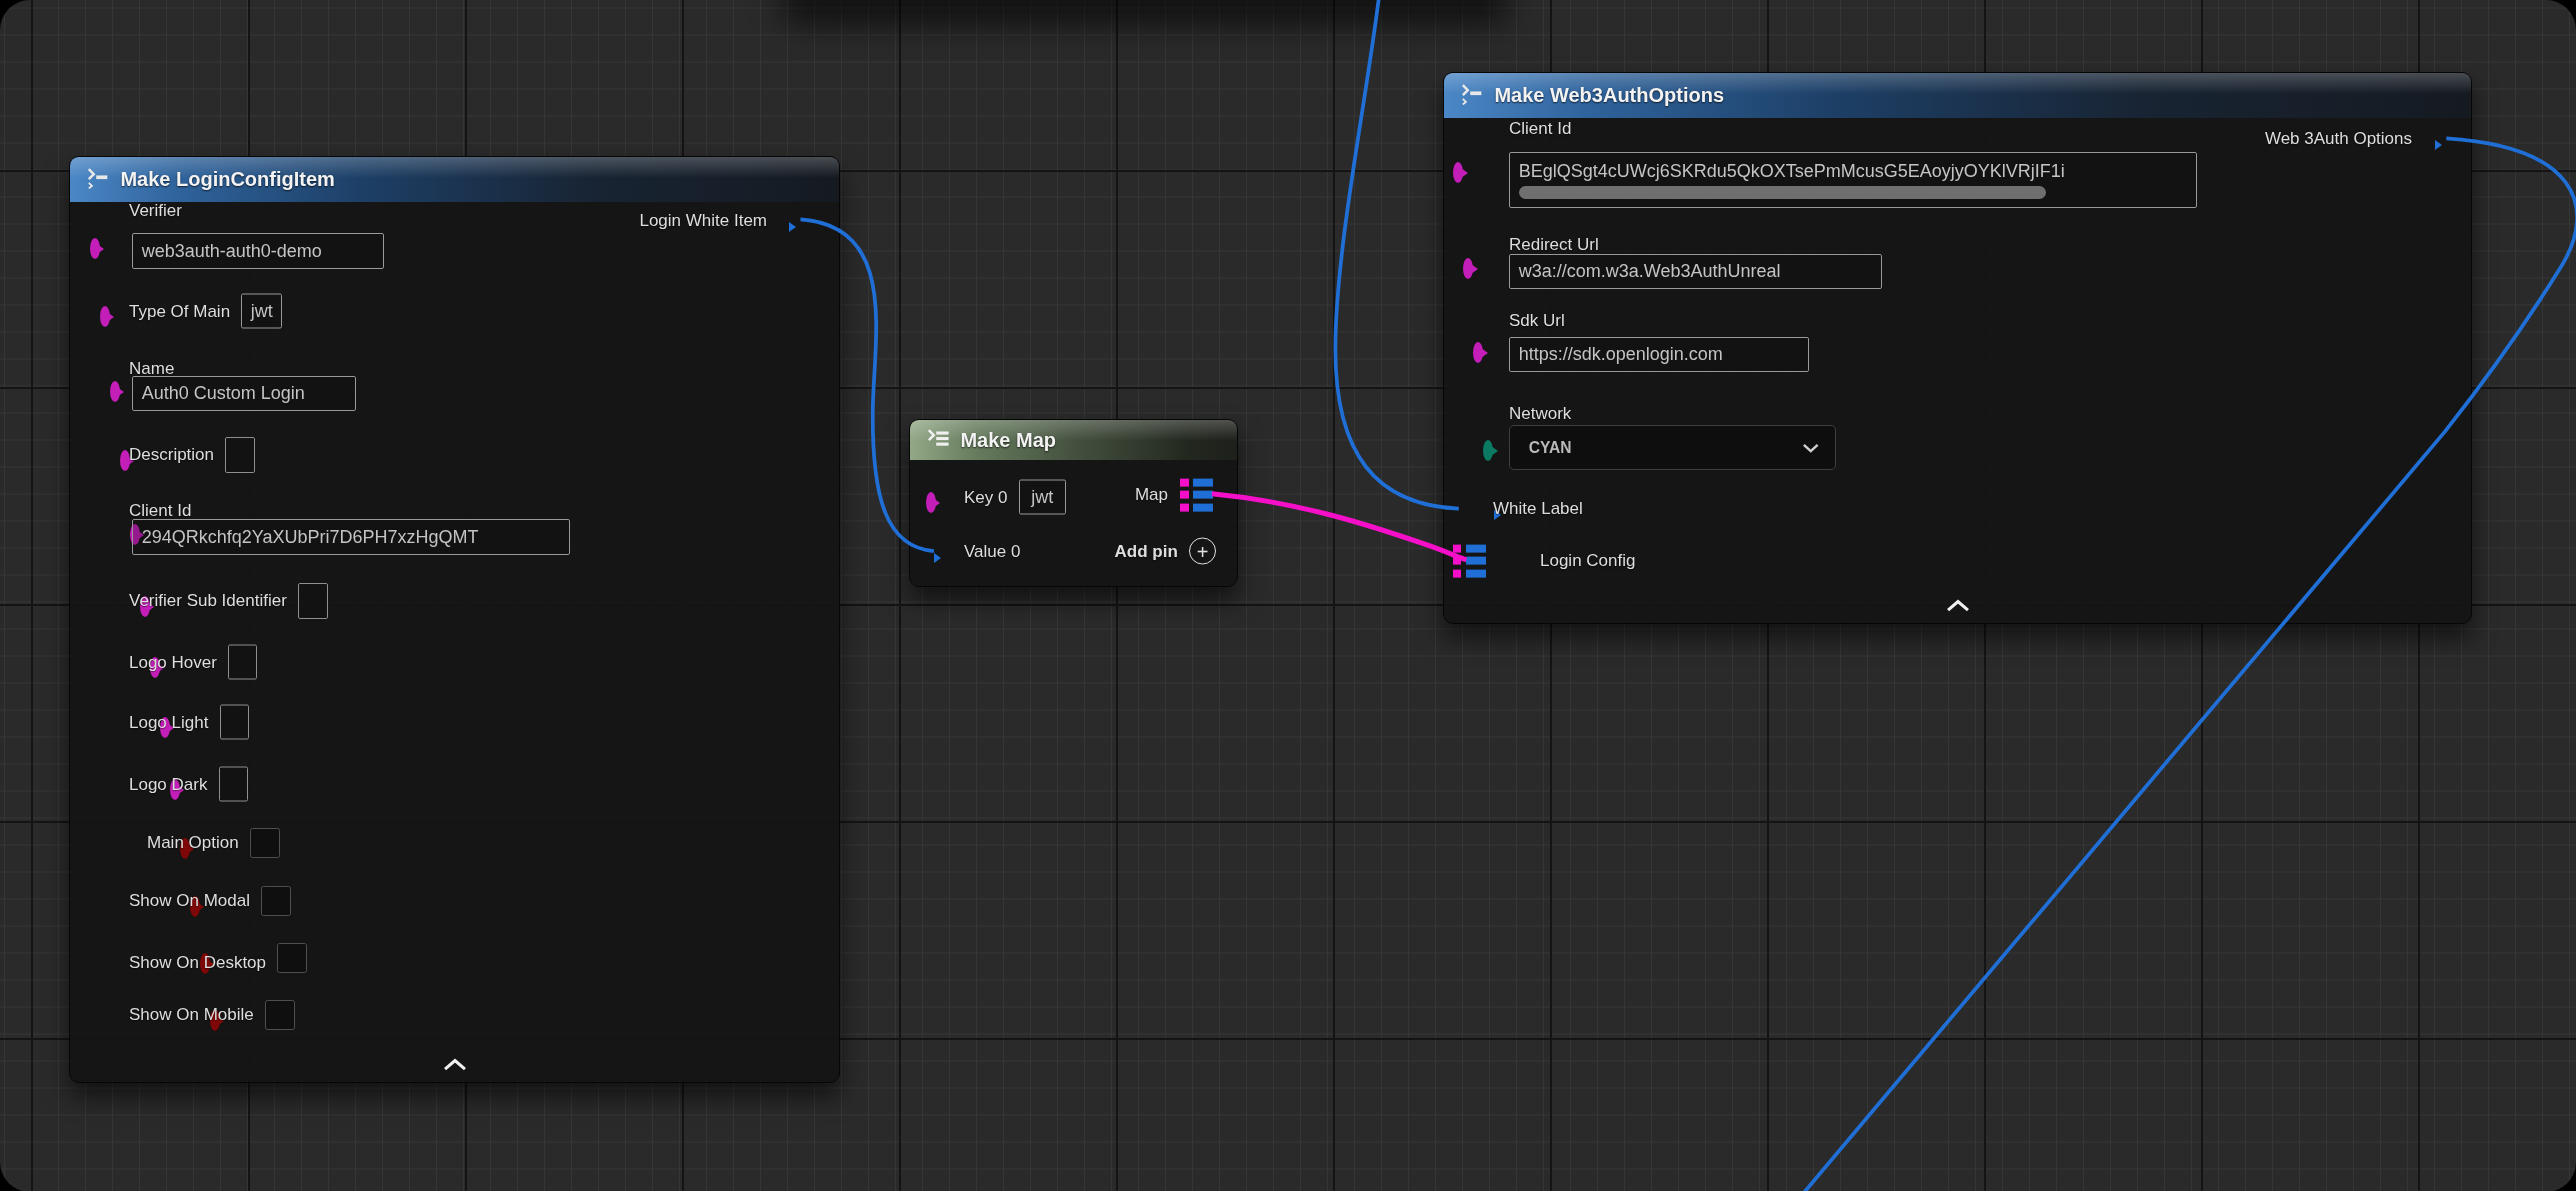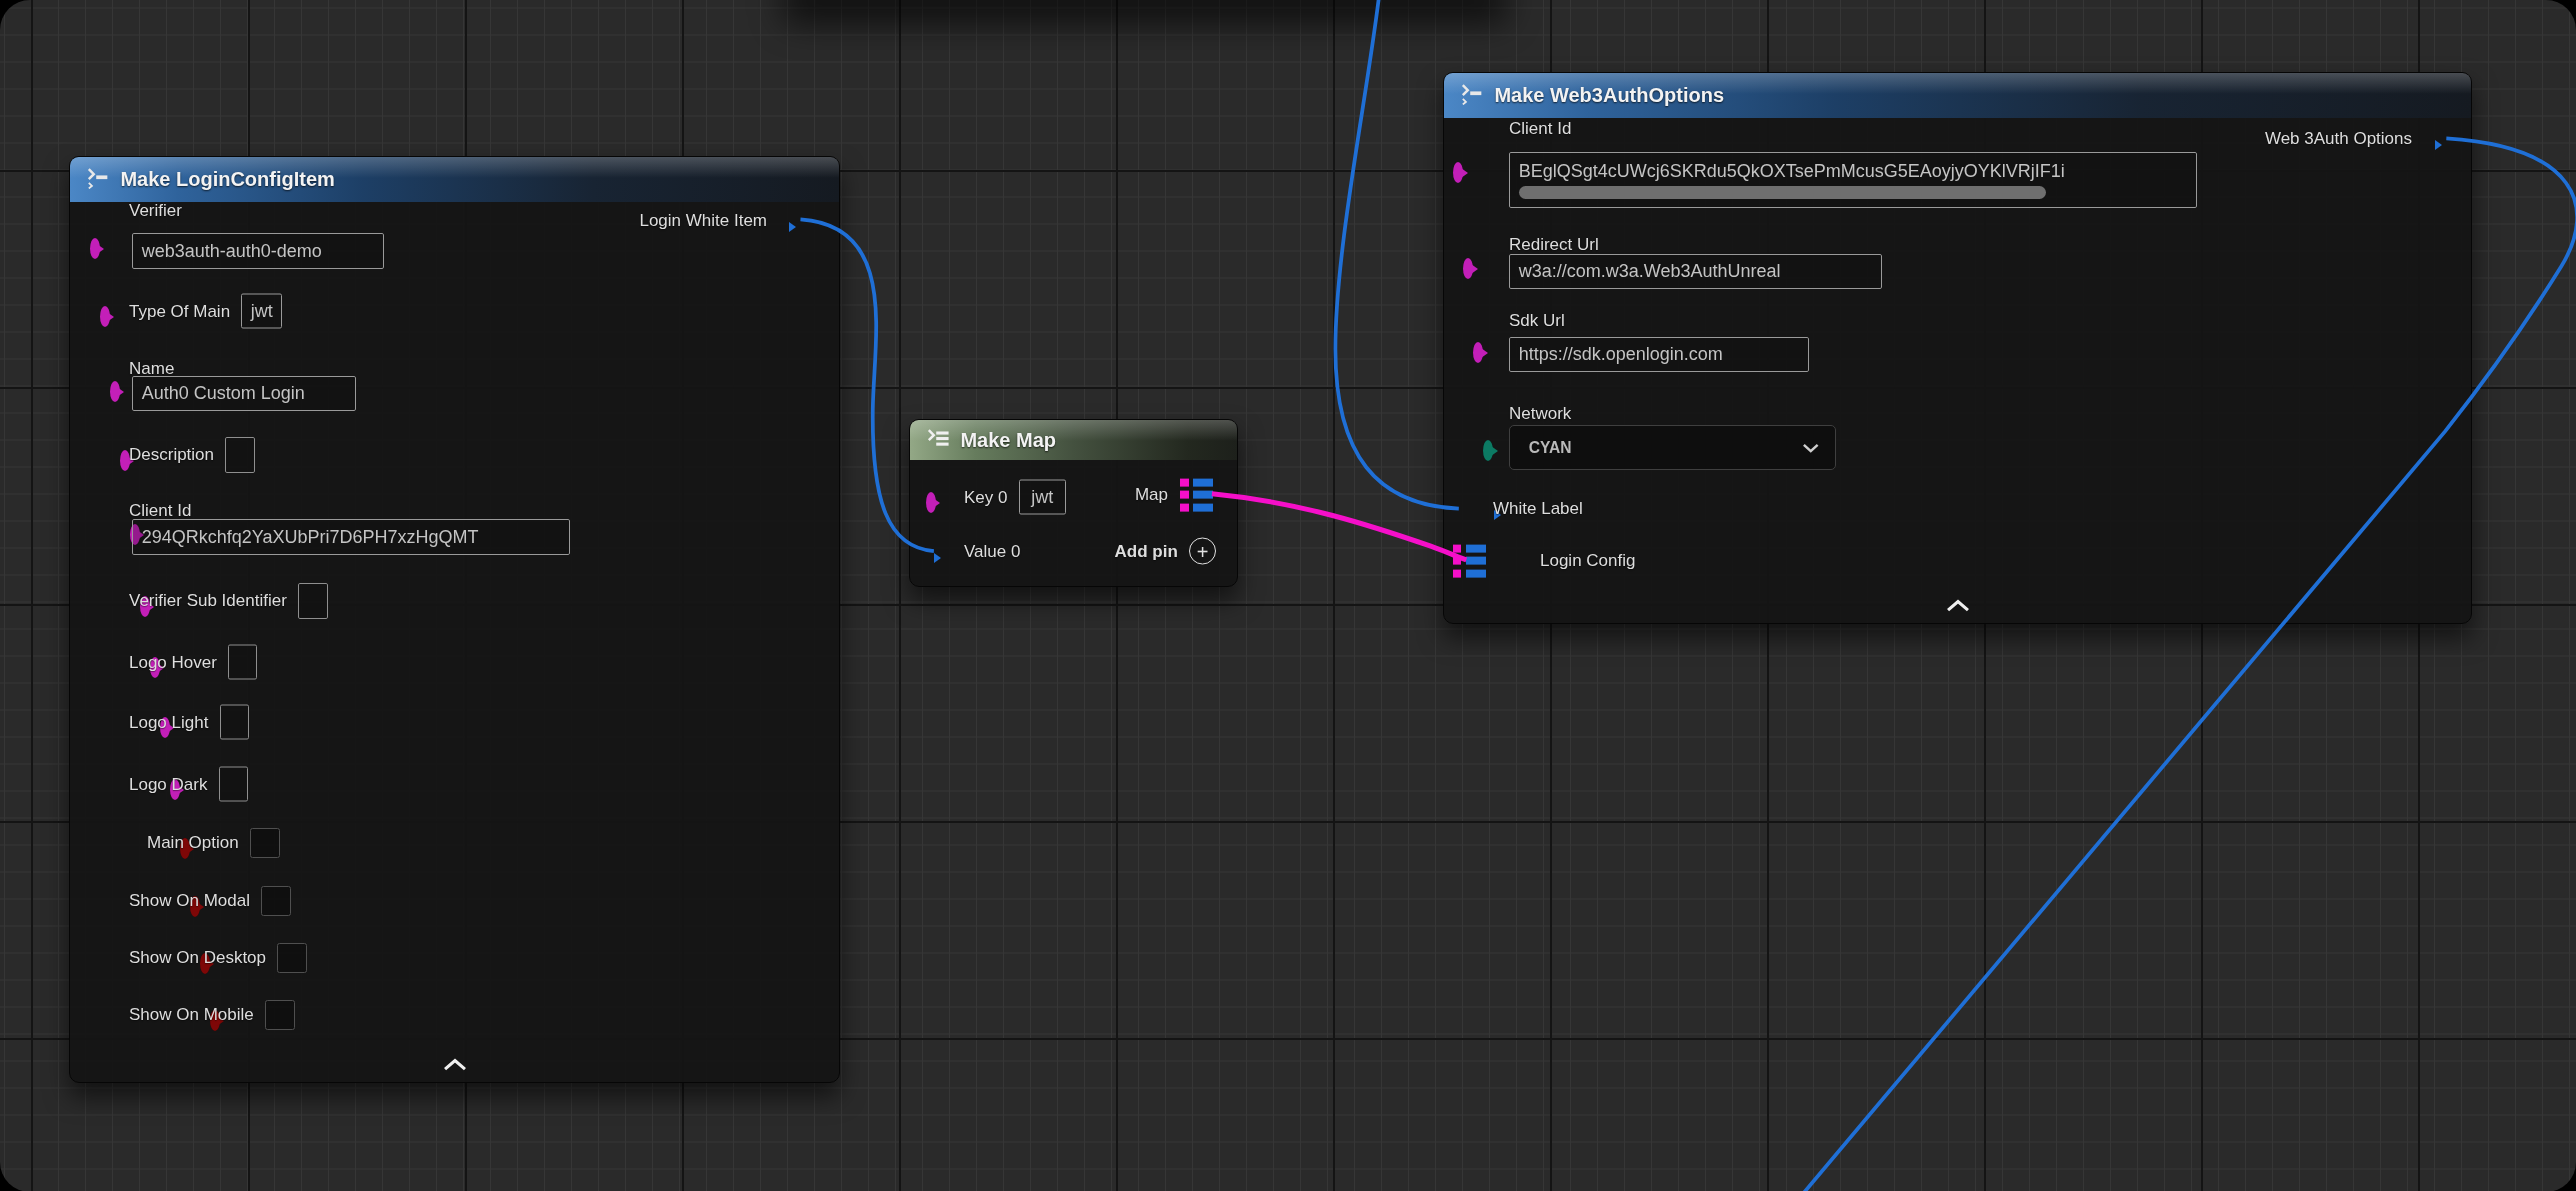--- a/index.html
+++ b/index.html
@@ -145,21 +145,21 @@
 
     
     <span class="pin hollow pin-bool abs" style="left:20px;top:744px;transform:translateY(-50%);"></span>
     <div class="rowflex" style="left:59px;top:744px;">
       <span class="lbl">Show On Modal</span>
       <div class="checkbox" style="width:30px;height:30px;"></div>
     </div>
 
     
     <span class="pin hollow pin-bool abs" style="left:20px;top:801px;transform:translateY(-50%);"></span>
-    <div class="rowflex" style="left:59px;top:801px;">
+    <div class="rowflex" style="left:59px;top:801px;align-items:flex-end;">
       <span class="lbl">Show On Desktop</span>
       <div class="checkbox" style="width:30px;height:30px;"></div>
     </div>
 
     
     <span class="pin hollow pin-bool abs" style="left:20px;top:858px;transform:translateY(-50%);"></span>
     <div class="rowflex" style="left:59px;top:858px;">
       <span class="lbl">Show On Mobile</span>
       <div class="checkbox" style="width:30px;height:30px;"></div>
     </div>

